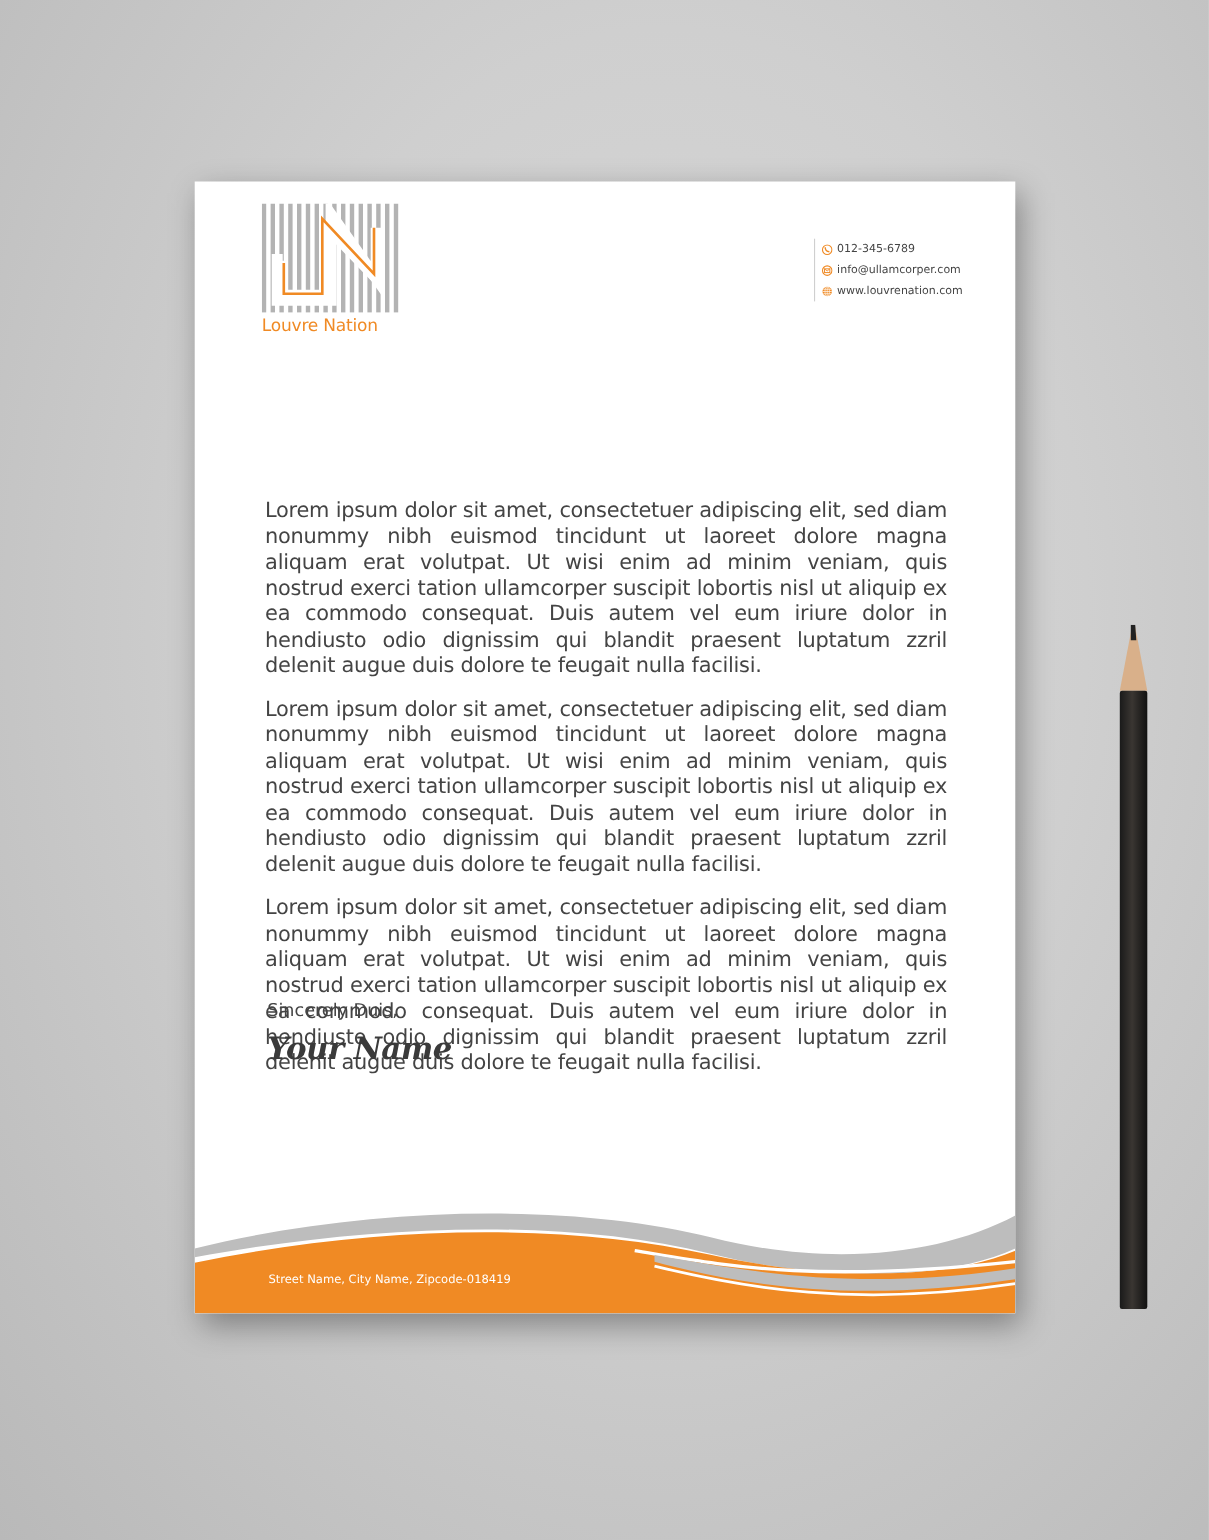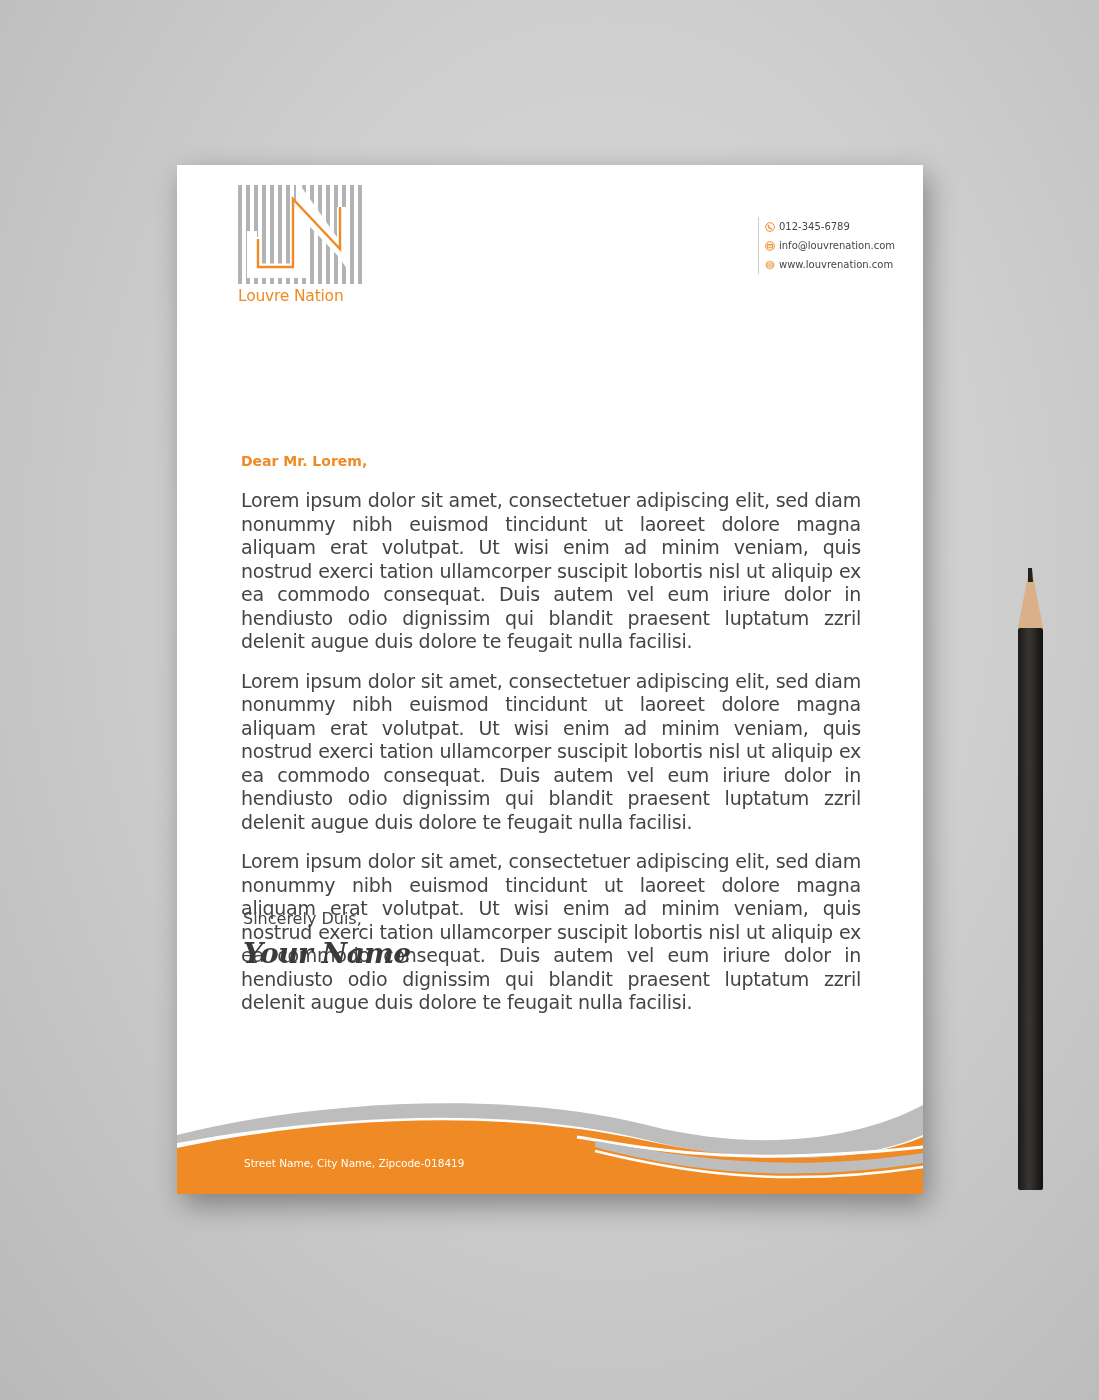--- a/index.html
+++ b/index.html
@@ -16,21 +16,21 @@
     position:absolute; left:177px; top:165px; width:746px; height:1029px;
     background:#ffffff; overflow:hidden;
   }
   .logo { position:absolute; left:61px; top:20px; width:126px; }
   .logo svg { display:block; }
   .logo-name {
     position:absolute; left:0; top:102px; width:130px;
     color:#f08a24; font-size:15.5px; font-family:"DejaVu Sans", sans-serif; letter-spacing:-0.2px;
   }
   .contact {
-    position:absolute; left:581px; top:52px; border-left:1px solid #cfcfcf; padding-left:6px;
+    position:absolute; left:563px; top:52px; border-left:1px solid #cfcfcf; padding-left:6px;
   }
   .contact-row { display:flex; align-items:center; height:19px; font-size:10px; color:#444; font-family:"DejaVu Sans", sans-serif; }
   .contact-row .ic { width:10px; height:10px; margin-right:4px; display:inline-flex; }
   .body-area { position:absolute; left:64px; top:288px; width:620px; }
   .greeting { color:#f08a24; font-size:14px; font-weight:bold; margin:0 0 20px 0; font-family:"DejaVu Sans", sans-serif; }
   .para {
     font-size:19px; line-height:23.5px; color:#444; margin:0 0 16px 0;
     text-align:justify; font-family:"DejaVu Sans", sans-serif; letter-spacing:-0.25px;
   }
   .closing { position:absolute; left:66px; top:744px; font-size:16px; color:#444; font-family:"DejaVu Sans", sans-serif; }
@@ -89,36 +89,35 @@
       <span>012-345-6789</span>
     </div>
     <div class="contact-row">
       <span class="ic">
         <svg width="10" height="10" viewBox="0 0 10 10">
             <circle cx="5" cy="5" r="4.3" fill="none" stroke="#f08a24" stroke-width="1"></circle>
             <rect x="2.6" y="3.4" width="4.8" height="3.4" fill="none" stroke="#f08a24" stroke-width="0.9"></rect>
             <path d="M2.6 3.4 L5 5.3 L7.4 3.4" fill="none" stroke="#f08a24" stroke-width="0.8"></path>
           </svg>
       </span>
-      <span>info@louvrenation.com</span>
+      <span>info@ullamcorper.com</span>
     </div>
     <div class="contact-row">
       <span class="ic">
         <svg width="10" height="10" viewBox="0 0 10 10">
             <circle cx="5" cy="5" r="4.3" fill="#f08a24"></circle>
             <path d="M0.7 5 H9.3 M5 0.7 V9.3 M1.5 3 H8.5 M1.5 7 H8.5" stroke="#fff" stroke-width="0.6"></path>
             <ellipse cx="5" cy="5" rx="2" ry="4.3" fill="none" stroke="#fff" stroke-width="0.6"></ellipse>
           </svg>
       </span>
       <span>www.louvrenation.com</span>
     </div>
   </div>
 
   <div class="body-area">
-    <p class="greeting">Dear Mr. Lorem,</p>
     <p class="para">Lorem ipsum dolor sit amet, consectetuer adipiscing elit, sed diam nonummy nibh euismod tincidunt ut laoreet dolore magna aliquam erat volutpat. Ut wisi enim ad minim veniam, quis nostrud exerci tation ullamcorper suscipit lobortis nisl ut aliquip ex ea commodo consequat. Duis autem vel eum iriure dolor in hendiusto odio dignissim qui blandit praesent luptatum zzril delenit augue duis dolore te feugait nulla facilisi.</p>
     <p class="para">Lorem ipsum dolor sit amet, consectetuer adipiscing elit, sed diam nonummy nibh euismod tincidunt ut laoreet dolore magna aliquam erat volutpat. Ut wisi enim ad minim veniam, quis nostrud exerci tation ullamcorper suscipit lobortis nisl ut aliquip ex ea commodo consequat. Duis autem vel eum iriure dolor in hendiusto odio dignissim qui blandit praesent luptatum zzril delenit augue duis dolore te feugait nulla facilisi.</p>
     <p class="para">Lorem ipsum dolor sit amet, consectetuer adipiscing elit, sed diam nonummy nibh euismod tincidunt ut laoreet dolore magna aliquam erat volutpat. Ut wisi enim ad minim veniam, quis nostrud exerci tation ullamcorper suscipit lobortis nisl ut aliquip ex ea commodo consequat. Duis autem vel eum iriure dolor in hendiusto odio dignissim qui blandit praesent luptatum zzril delenit augue duis dolore te feugait nulla facilisi.</p>
   </div>
 
   <div class="closing">Sincerely Duis,</div>
   <div class="signature">Your Name</div>
 
   <svg class="footer-svg" width="746" height="99" viewBox="0 0 746 99">
 

